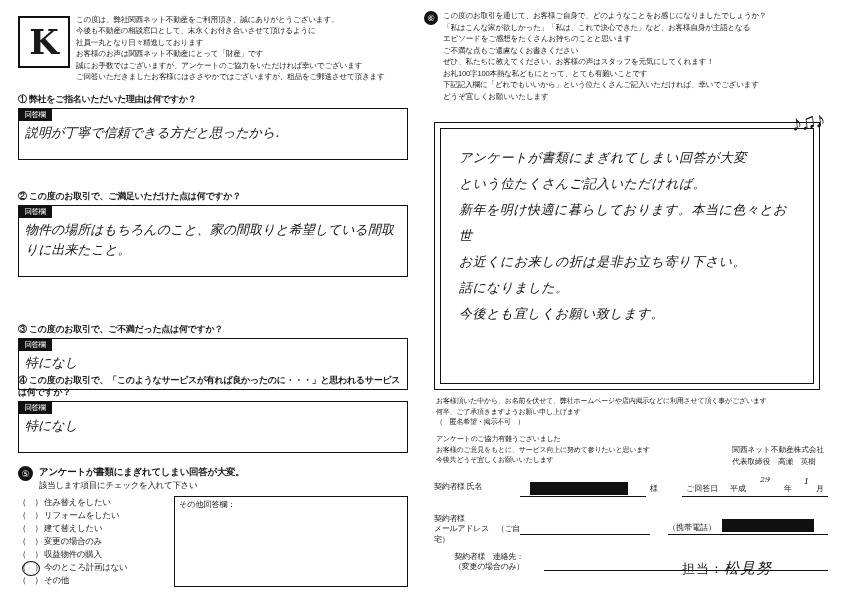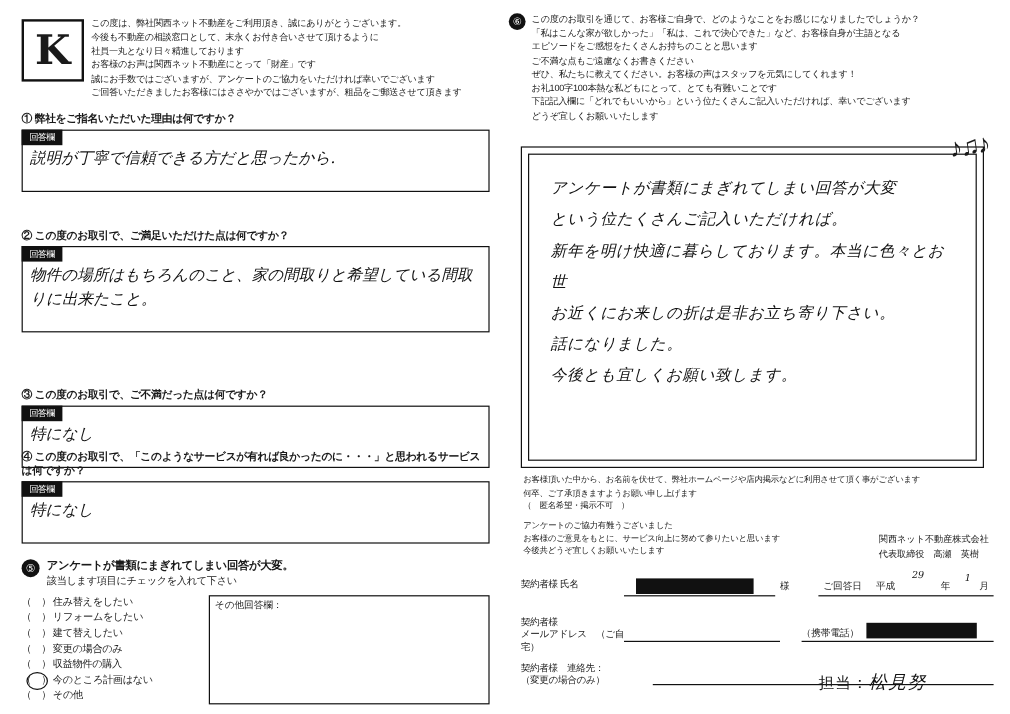--- a/index.html
+++ b/index.html
@@ -334,21 +334,21 @@
           <span>契約者様</span><br>
           <span>メールアドレス　（ご自宅）</span>
         </div>
         <div class="uline" style="left:86px; top:24px; width:130px;"></div>
         <div style="position:absolute; left:234px; top:12px;" class="sm">（携帯電話）</div>
         <div class="redact" style="left:288px; top:9px; width:92px; height:13px;"></div>
         <div class="uline" style="left:234px; top:24px; width:160px;"></div>
       </div>
 
       <div class="row" style="height:30px">
-        <div class="lbl" style="top:8px; width:110px;">
+        <div class="lbl" style="top:8px; width:110px;text-align:center;">
           <span>契約者様　連絡先：</span><br>
           <span>（変更の場合のみ）</span>
         </div>
         <div class="uline" style="left:110px; top:26px; width:284px;"></div>
       </div>
     </div>
 
     <div class="tantou">
       <span>担当：</span><span class="hand">松見努</span>
     </div>

